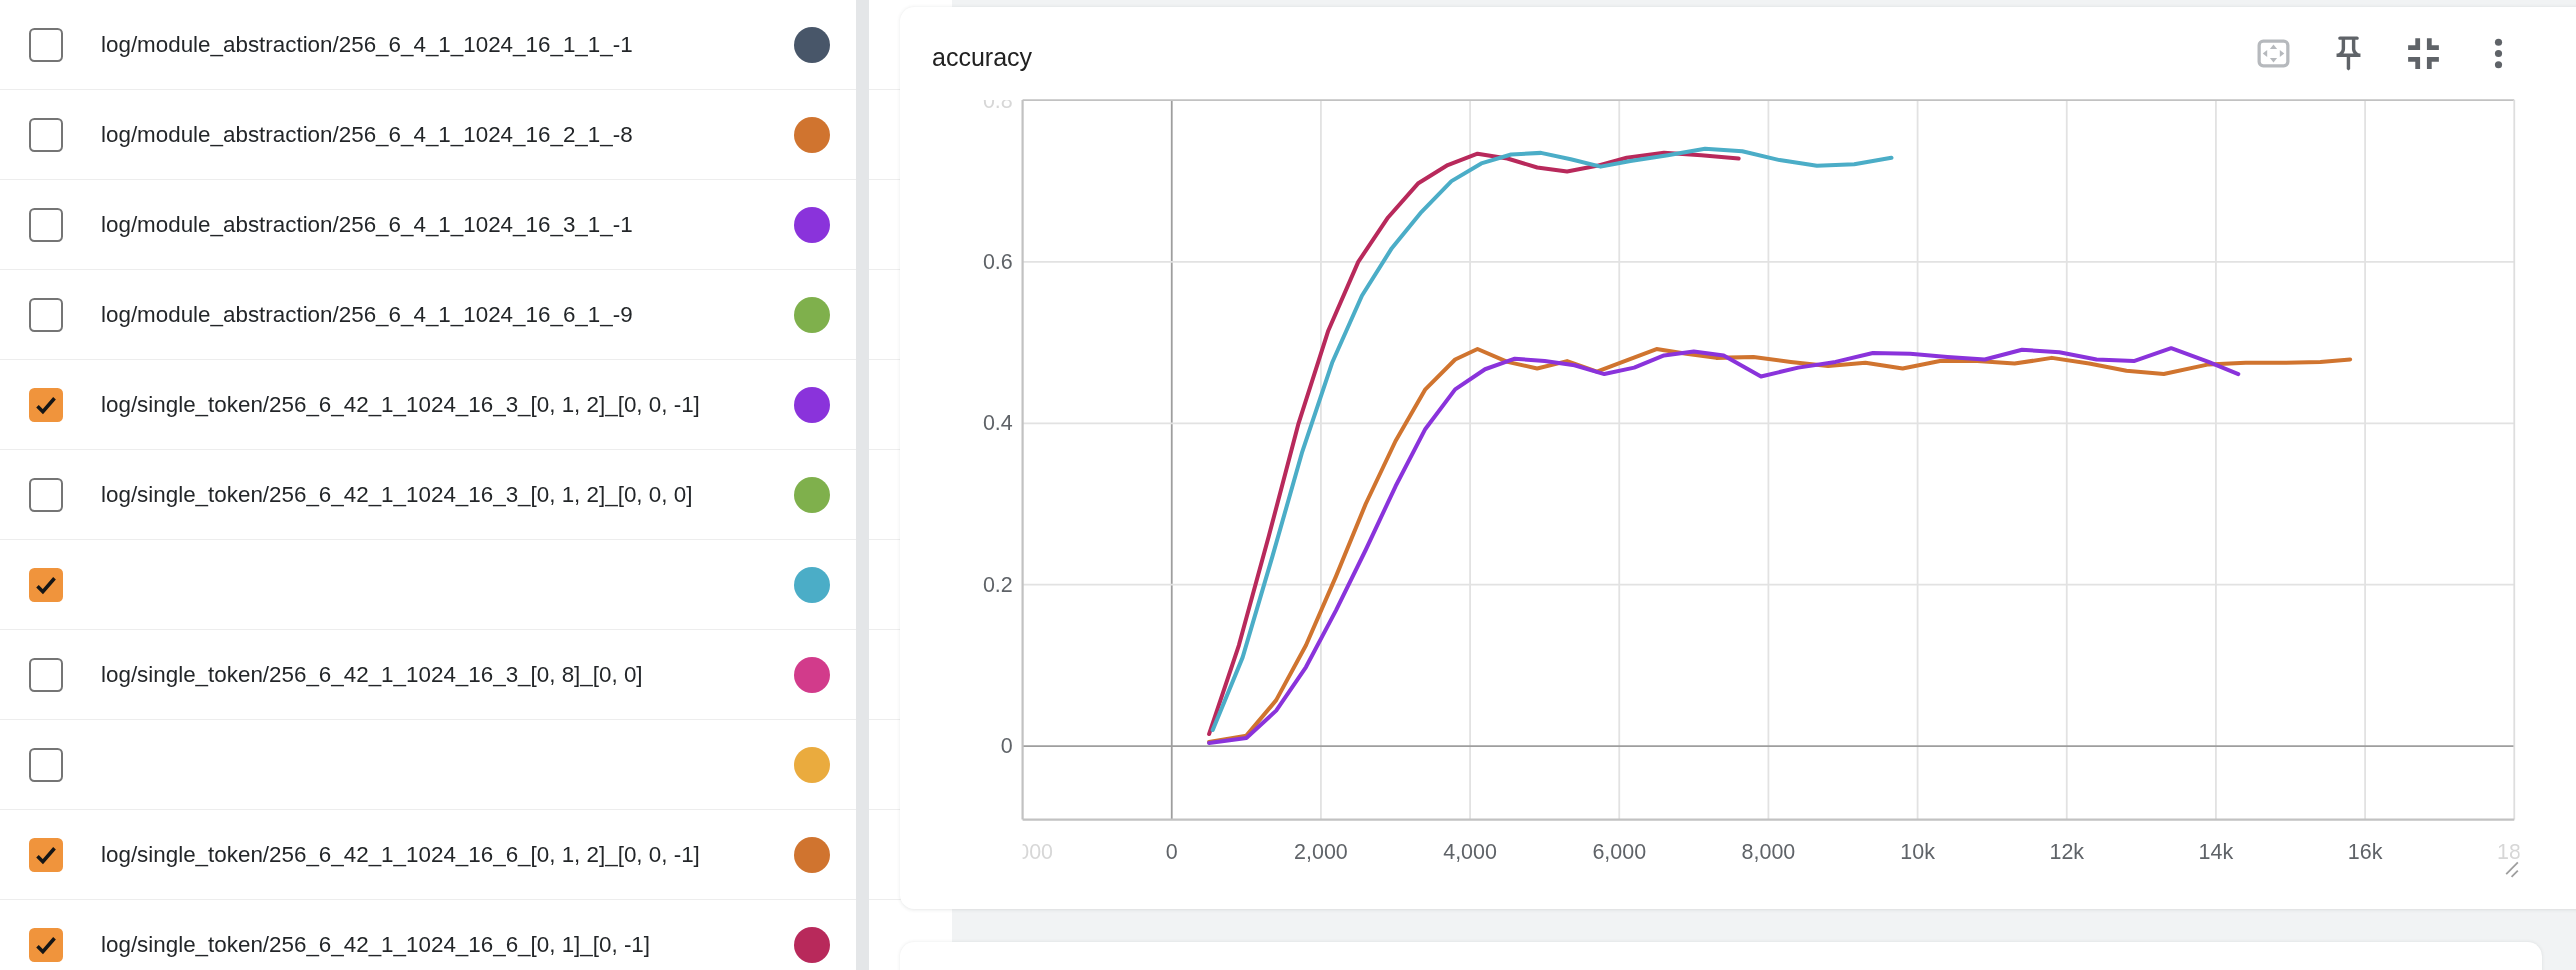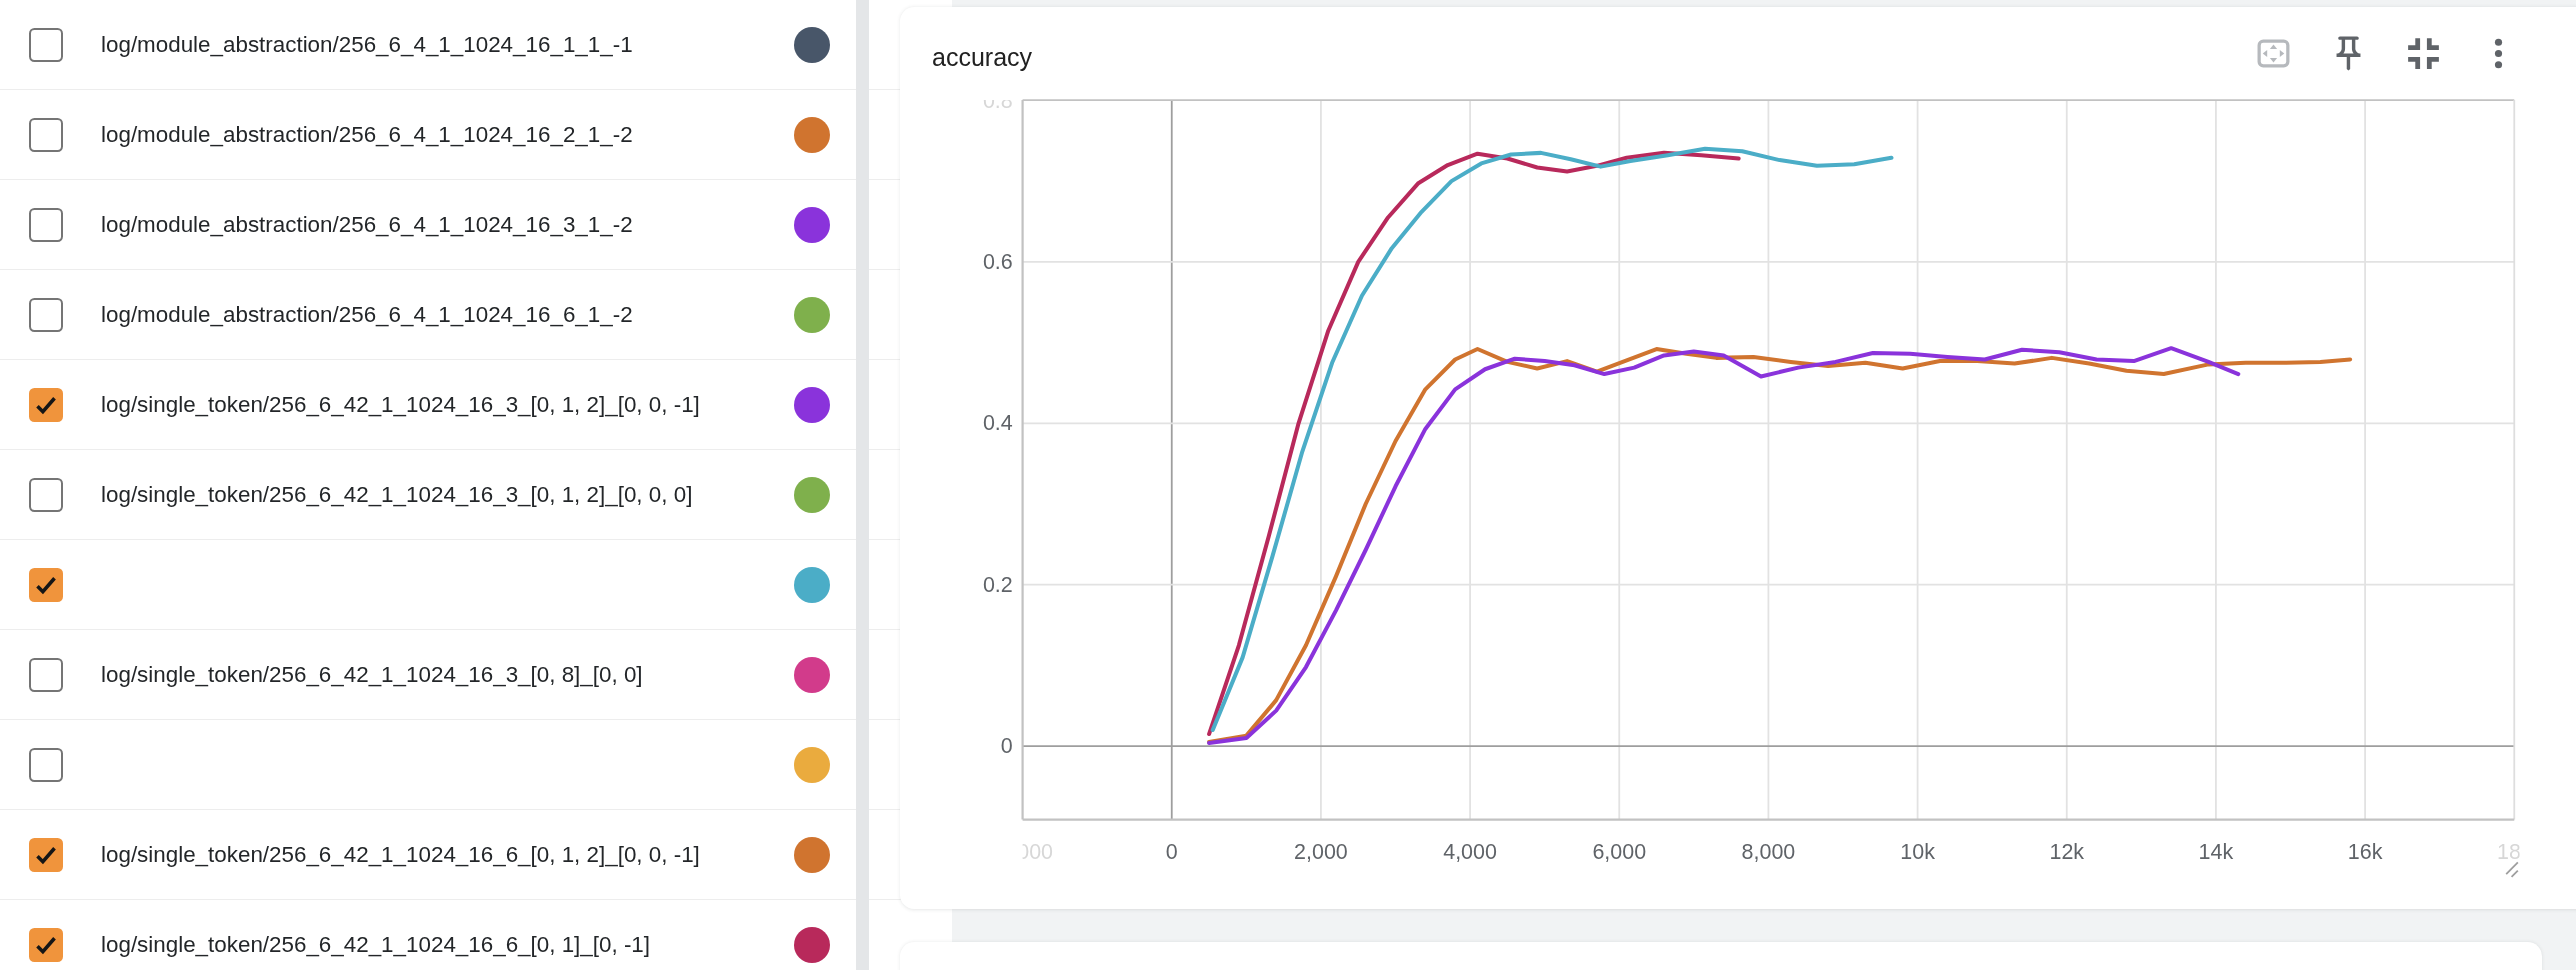--- a/index.html
+++ b/index.html
@@ -63,31 +63,31 @@
 <body>
 
 <div class="runs-panel" id="runsPanel">
     <div class="run-row">
       <div class="run-checkbox unchecked"></div>
       <div class="run-label">log/module_abstraction/256_6_4_1_1024_16_1_1_-1</div>
       <div class="run-dot" style="background: rgb(72, 86, 105);"></div>
     </div>
     <div class="run-row">
       <div class="run-checkbox unchecked"></div>
-      <div class="run-label">log/module_abstraction/256_6_4_1_1024_16_2_1_-2</div>
+      <div class="run-label">log/module_abstraction/256_6_4_1_1024_16_2_1_-8</div>
       <div class="run-dot" style="background: rgb(208, 116, 47);"></div>
     </div>
     <div class="run-row">
       <div class="run-checkbox unchecked"></div>
-      <div class="run-label">log/module_abstraction/256_6_4_1_1024_16_3_1_-2</div>
+      <div class="run-label">log/module_abstraction/256_6_4_1_1024_16_3_1_-1</div>
       <div class="run-dot" style="background: rgb(138, 51, 219);"></div>
     </div>
     <div class="run-row">
       <div class="run-checkbox unchecked"></div>
-      <div class="run-label">log/module_abstraction/256_6_4_1_1024_16_6_1_-2</div>
+      <div class="run-label">log/module_abstraction/256_6_4_1_1024_16_6_1_-9</div>
       <div class="run-dot" style="background: rgb(127, 176, 76);"></div>
     </div>
     <div class="run-row">
       <div class="run-checkbox checked">
         <svg viewBox="0 0 38 38">
           <rect x="0" y="0" width="38" height="38" rx="6" fill="#f0943c"></rect>
           <path d="M9.5 20.5 L15.5 26.5 L28.5 11.5" fill="none" stroke="#161616" stroke-width="4"></path>
         </svg>
       </div>
       <div class="run-label">log/single_token/256_6_42_1_1024_16_3_[0, 1, 2]_[0, 0, -1]</div>

